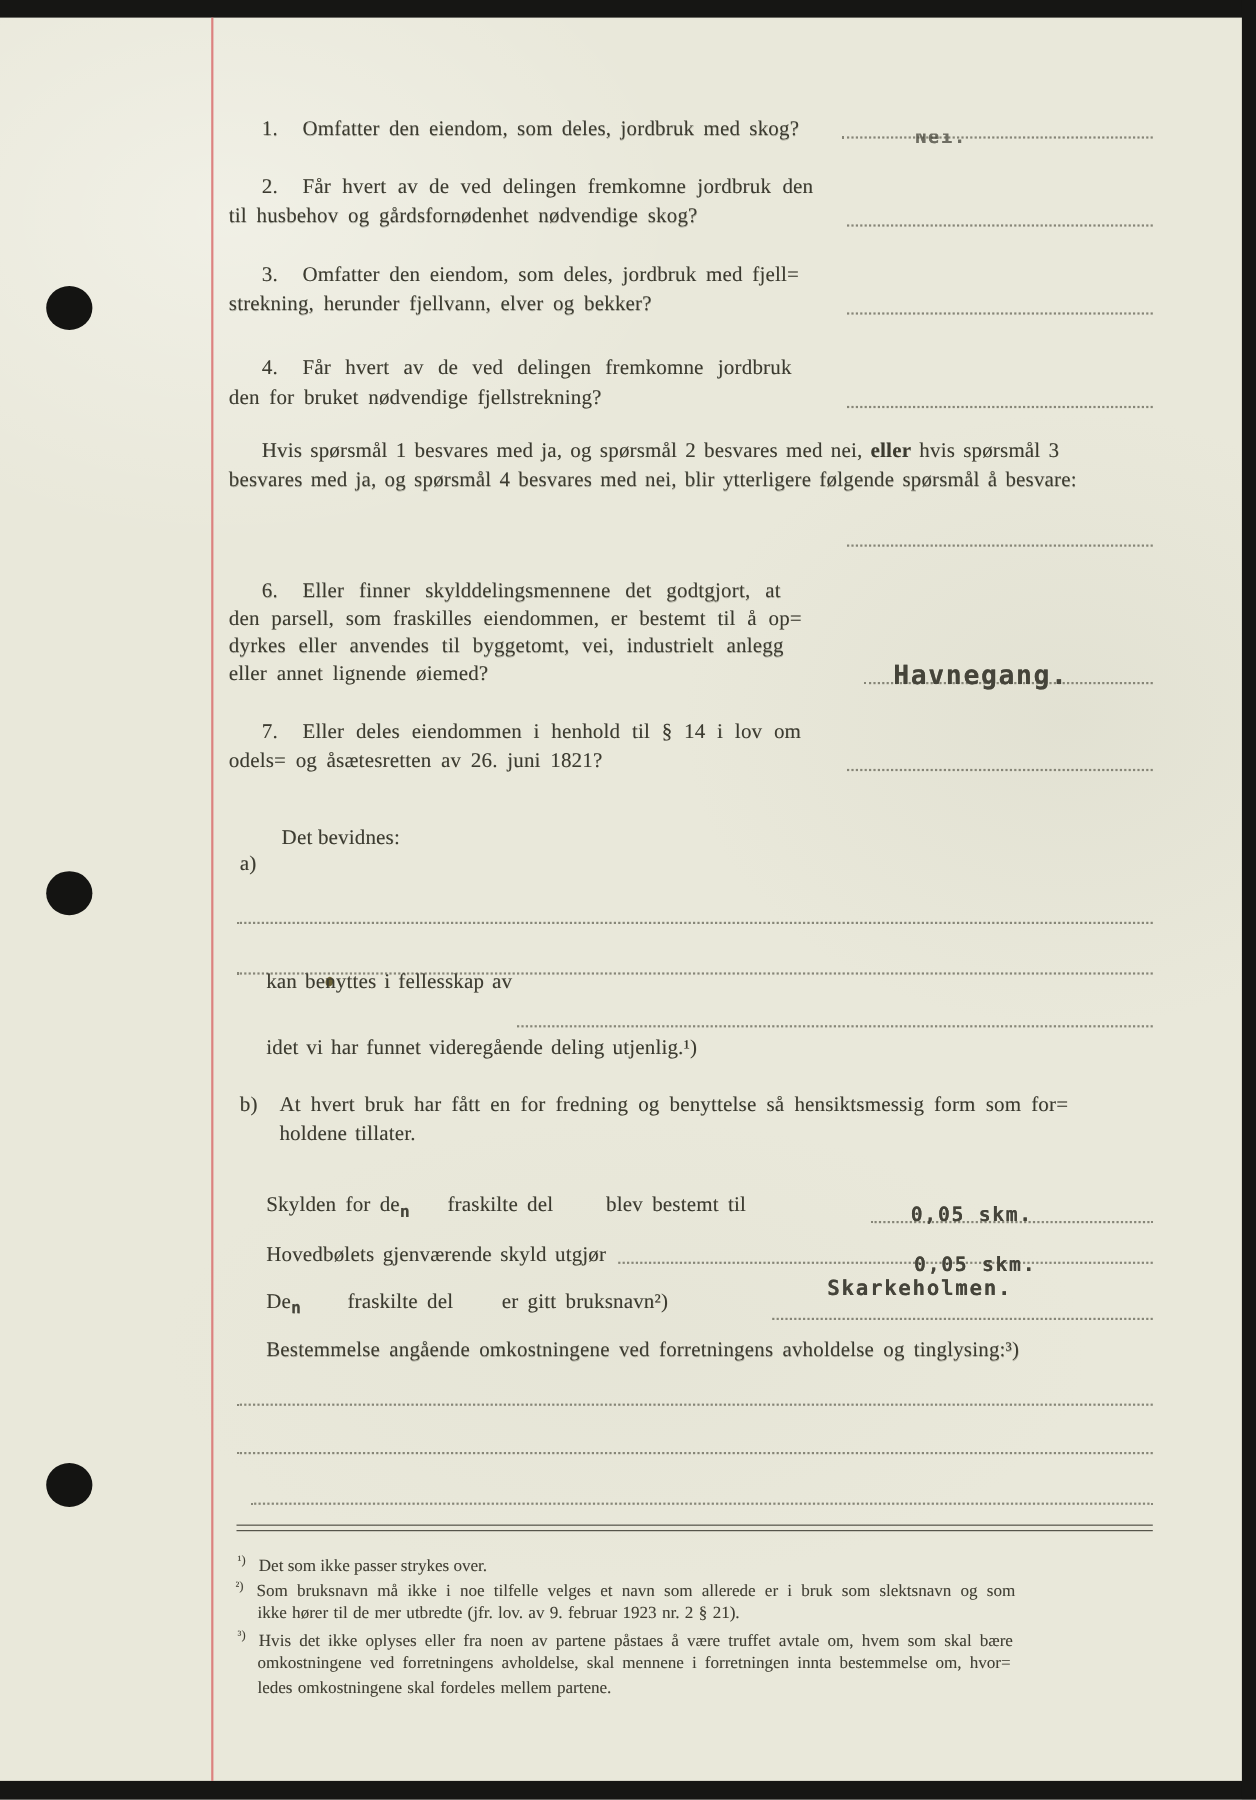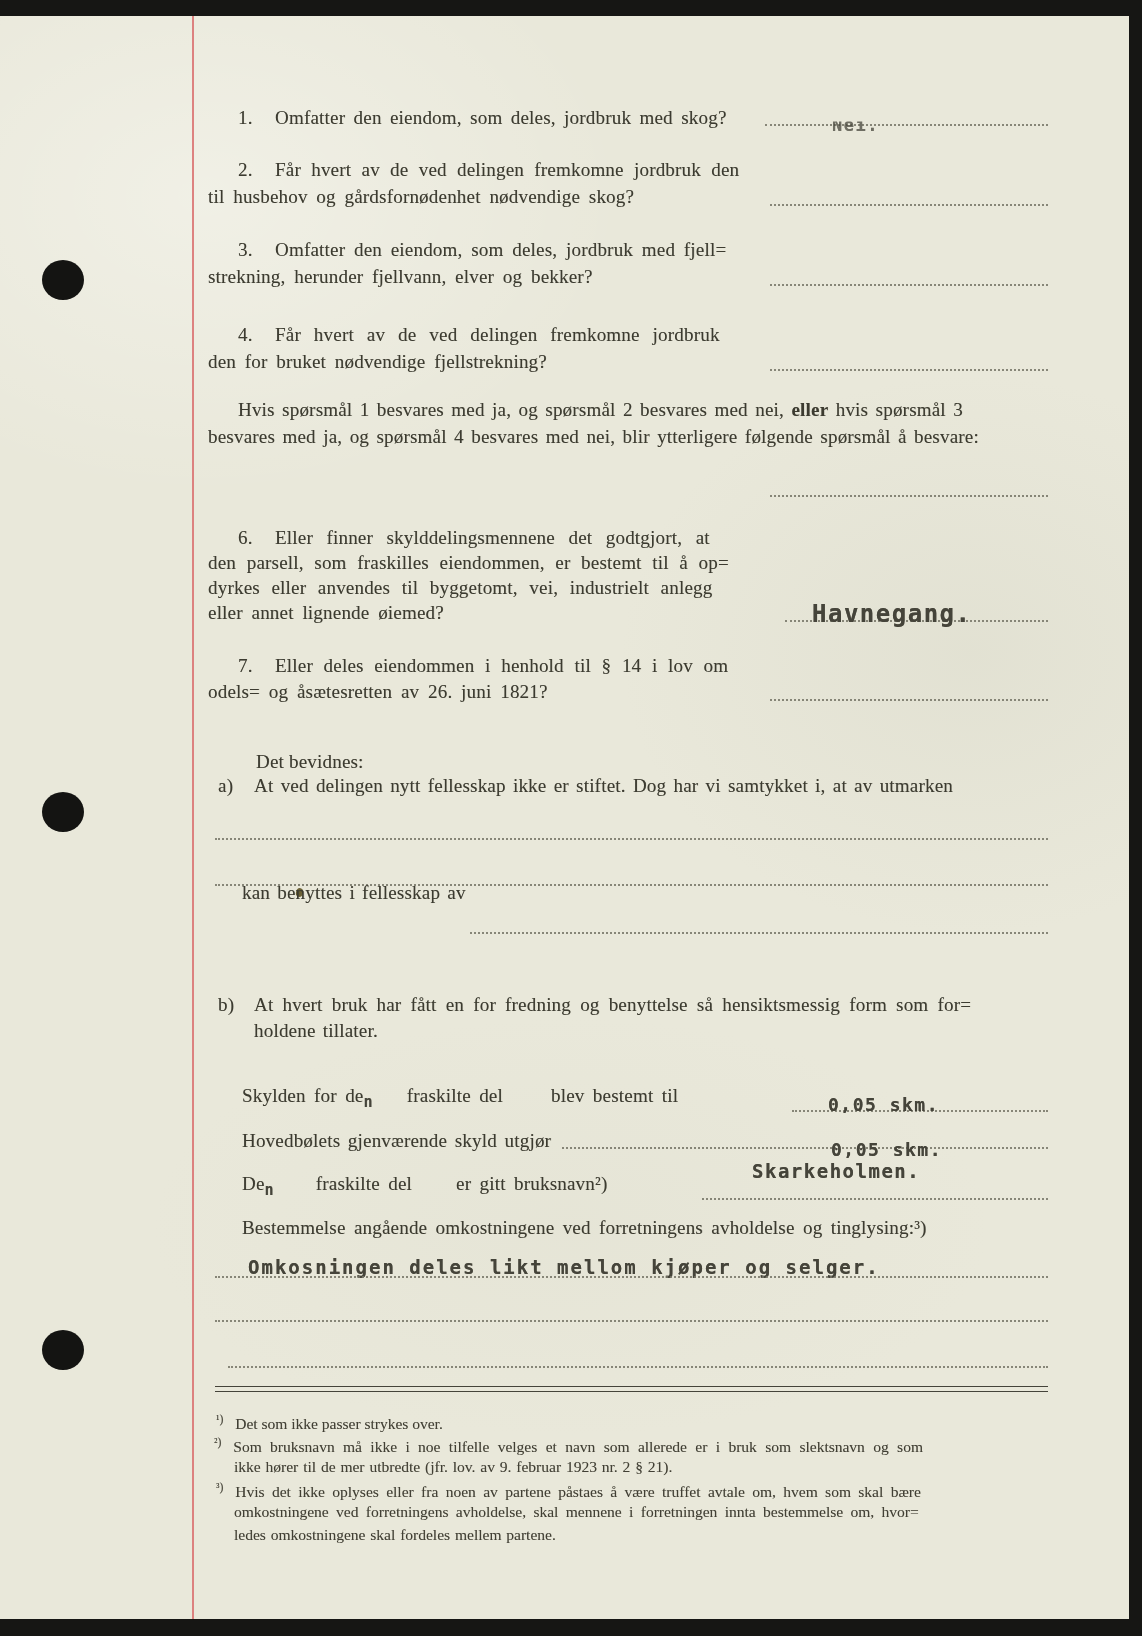--- a/index.html
+++ b/index.html
@@ -85,48 +85,47 @@
   <div class="t" style="left:208px; top:603px; word-spacing:0.2em;">eller annet lignende øiemed?</div>
   <div class="dots" style="left:785px; top:602px; width:263px; height:18px;"></div>
   <div class="tw" style="left:812px; top:600px; font-size:24px;">Havnegang.</div>
 
   <div class="t" style="left:238px; top:656px; word-spacing:0.3em;"><span class="qnum">7.</span><span>Eller deles eiendommen i henhold til § 14 i lov om</span></div>
   <div class="t" style="left:208px; top:682px; word-spacing:0.2em;">odels= og åsætesretten av 26. juni 1821?</div>
   <div class="dots" style="left:770px; top:681px; width:278px; height:18px;"></div>
 
   <div class="t" style="left:256px; top:752px;">Det bevidnes:</div>
   <div class="t" style="left:218px; top:776px;">a)</div>
-  <div class="t" style="left:254px; top:776px; word-spacing:0.12em;">At ved delingen nytt fellesskap ikke er stiftet. Dog har vi samtykket i, at av utmarken</div>
 
   <div class="dots" style="left:215px; top:820px; width:833px; height:18px;"></div>
   <div class="dots" style="left:215px; top:866px; width:833px; height:18px;"></div>
   <div class="speck" style="left:296px; top:888px;"></div>
 
   <div class="t" style="left:242px; top:883px; word-spacing:0.12em;">kan benyttes i fellesskap av</div>
   <div class="dots" style="left:470px; top:914px; width:578px; height:18px;"></div>
+  <div class="t" style="left:242px; top:943px; word-spacing:0.12em;">idet vi har funnet videregående deling utjenlig.¹)</div>
 
   <div class="t" style="left:218px; top:995px;">b)</div>
   <div class="t" style="left:254px; top:995px; word-spacing:0.22em;">At hvert bruk har fått en for fredning og benyttelse så hensiktsmessig form som for=</div>
   <div class="t" style="left:254px; top:1021px; word-spacing:0.12em;">holdene tillater.</div>
 
   <div class="t" style="left:242px; top:1086px; word-spacing:0.18em;"><span>Skylden for de</span><span class="tw-sub">n</span><span style="margin-left:34px;">fraskilte del</span><span style="margin-left:48px;">blev bestemt til</span></div>
   <div class="dots" style="left:792px; top:1092px; width:256px; height:18px;"></div>
   <div class="tw" style="left:828px; top:1094px;">0,05 skm.</div>
 
   <div class="t" style="left:242px; top:1131px; word-spacing:0.14em;text-align:center;">Hovedbølets gjenværende skyld utgjør</div>
   <div class="dots" style="left:562px; top:1129px; width:486px; height:18px;"></div>
   <div class="tw" style="left:831px; top:1139px;">0,05 skm.</div>
 
   <div class="t" style="left:242px; top:1174px; word-spacing:0.18em;"><span>De</span><span class="tw-sub">n</span><span style="margin-left:42px;">fraskilte del</span><span style="margin-left:44px;">er gitt bruksnavn²)</span></div>
   <div class="dots" style="left:702px; top:1180px; width:346px; height:18px;"></div>
   <div class="tw" style="left:752px; top:1160px; font-size:19px;">Skarkeholmen.</div>
 
   <div class="t" style="left:242px; top:1218px; word-spacing:0.18em;">Bestemmelse angående omkostningene ved forretningens avholdelse og tinglysing:³)</div>
 
-  <div class="tw" style="left:248px; top:1256px; font-size:19px; letter-spacing:2px;">Omkosningen deles likt mellom kjøper og selger.</div>
   <div class="dots" style="left:215px; top:1258px; width:833px; height:18px;"></div>
 
   <div class="dots" style="left:215px; top:1302px; width:833px; height:18px;"></div>
   <div class="dots" style="left:228px; top:1348px; width:820px; height:18px;"></div>
 
   <div class="rule" style="left:215px; top:1386px; width:833px;"></div>
 
   <div class="fn" style="left:216px; top:1413px;"><span class="fnmark">¹)</span><span style="margin-left:12px;">Det som ikke passer strykes over.</span></div>
 
   <div class="fn" style="left:214px; top:1436px; word-spacing:4.5px;"><span class="fnmark">²)</span><span style="margin-left:12px;">Som bruksnavn må ikke i noe tilfelle velges et navn som allerede er i bruk som slektsnavn og som</span></div>

